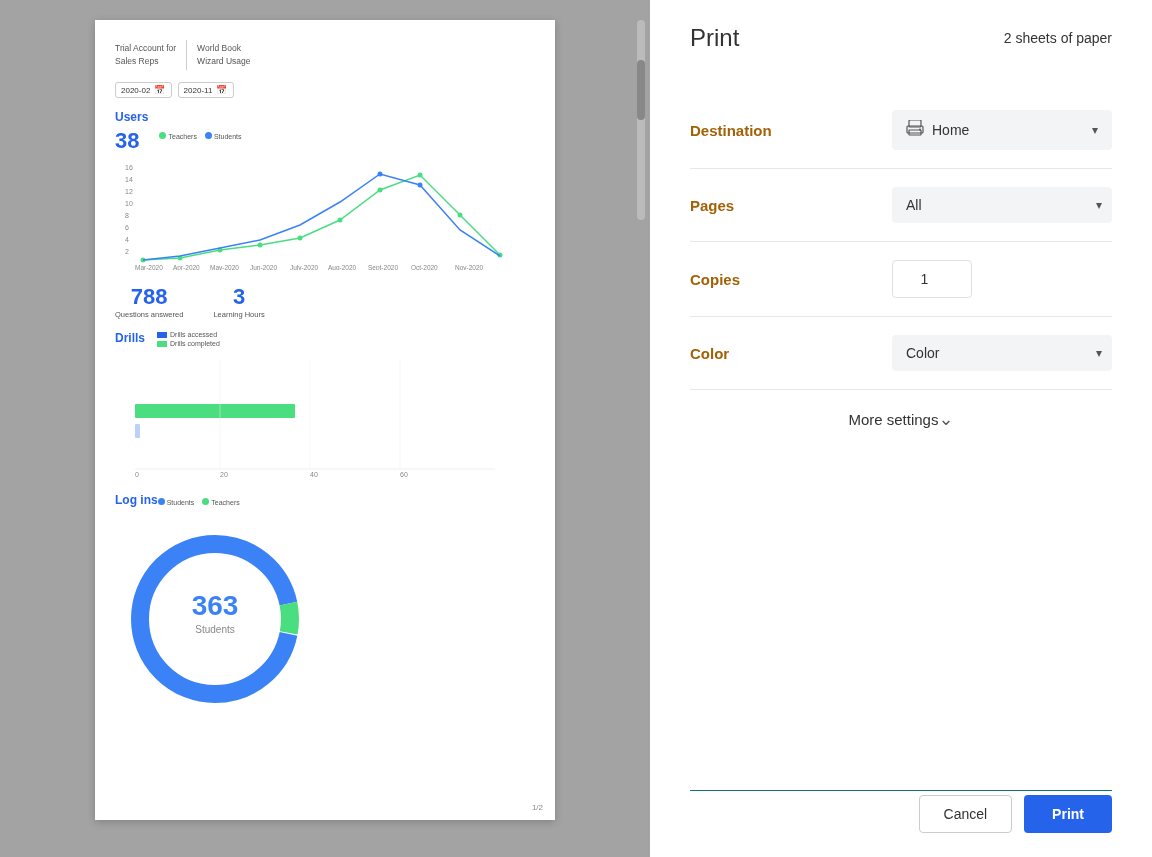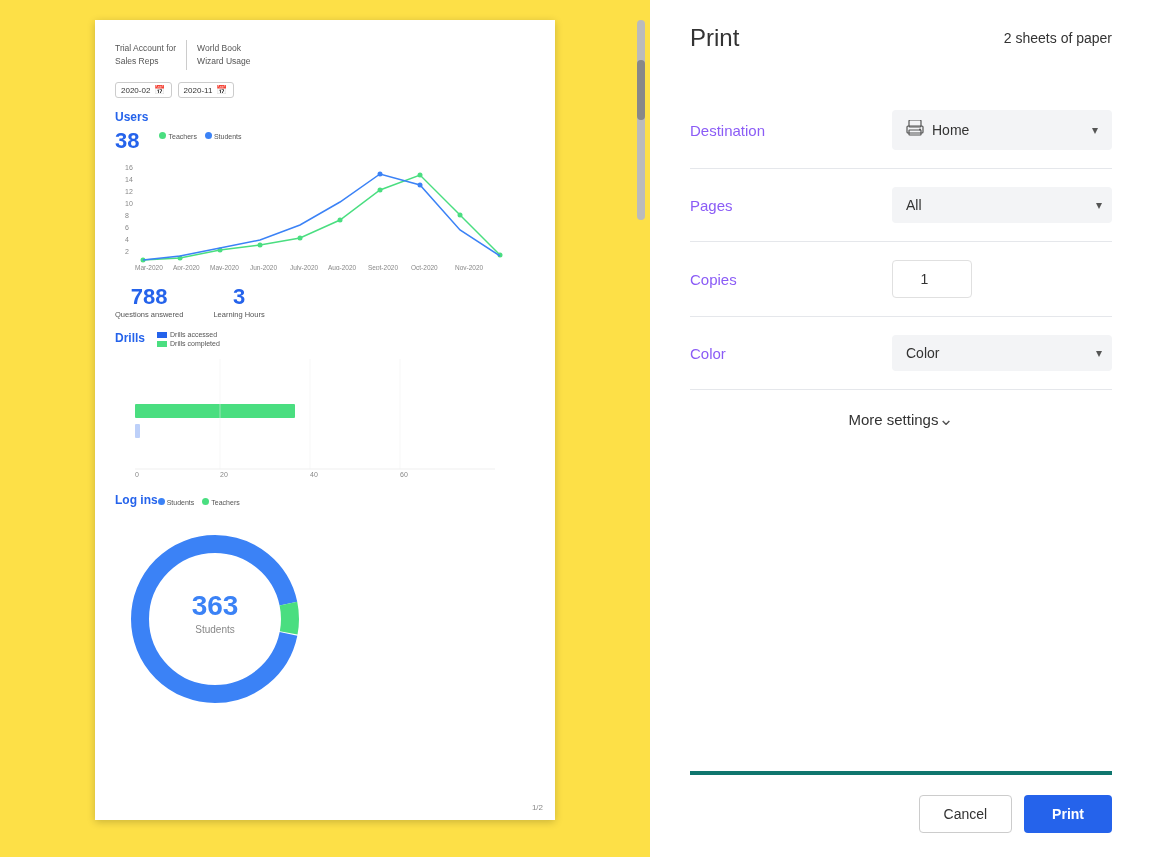--- a/index.html
+++ b/index.html
@@ -9,21 +9,21 @@
       display: flex;
       width: 1152px;
       height: 857px;
       overflow: hidden;
     }
 
     
     .preview-area {
       width: 650px;
       height: 857px;
-      background: #fde047;
+      background: #a3a3a3;
       display: flex;
       align-items: flex-start;
       justify-content: center;
       padding: 20px 40px;
       overflow: hidden;
       position: relative;
     }
 
     .page-preview {
       background: white;
@@ -263,22 +263,22 @@
     .setting-row {
       display: flex;
       align-items: center;
       justify-content: space-between;
       padding: 18px 0;
       border-bottom: 1px solid #e5e7eb;
     }
 
     .setting-label {
       font-size: 15px;
-      color: #8b5cf6;
-      font-weight: 400;
+      color: #a16207;
+      font-weight: 700;
     }
 
     .setting-control {
       min-width: 220px;
     }
 
     .select-wrapper {
       position: relative;
       display: inline-block;
       width: 220px;
@@ -363,22 +363,22 @@
     .chevron-down {
       font-size: 18px;
       color: #555;
     }
 
     
     .print-actions {
       display: flex;
       justify-content: flex-end;
       gap: 12px;
-      padding-top: 20px;
-      border-top: 4px solid #0f766e;
+      padding-top: 4px;
+      border-top: 1px solid #0f766e;
       position: absolute;
       bottom: 24px;
       right: 40px;
       left: 40px;
     }
 
     .btn-cancel {
       padding: 10px 24px;
       border: 1px solid #ccc;
       border-radius: 4px;

